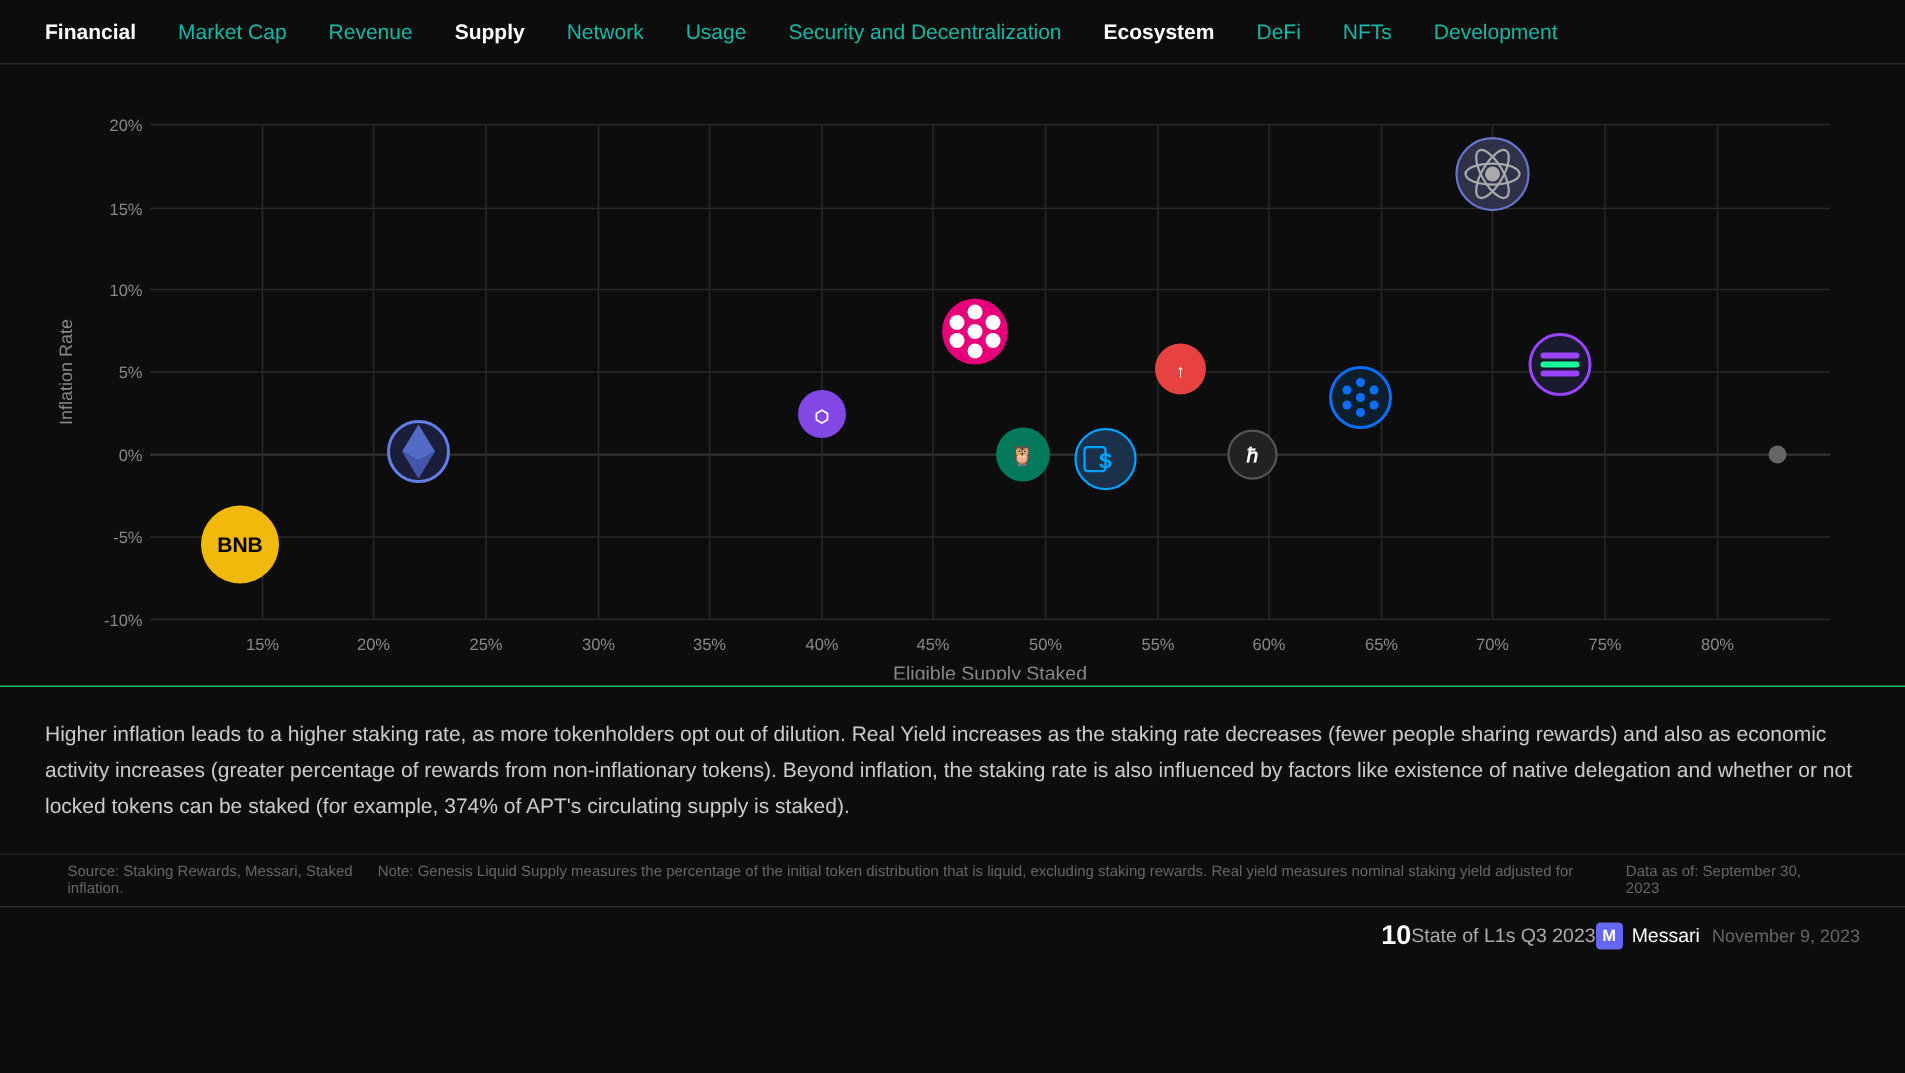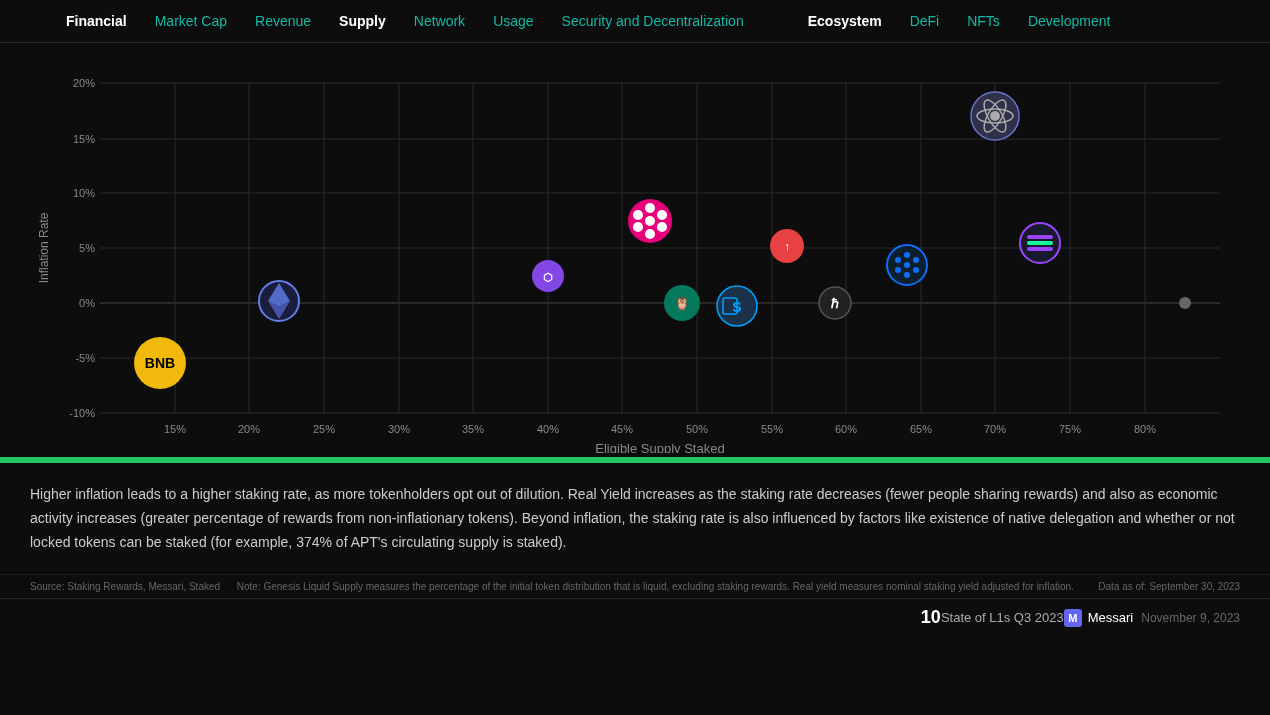--- a/index.html
+++ b/index.html
@@ -27,21 +27,20 @@
       cursor: pointer;
       white-space: nowrap;
     }
     nav span.active {
       color: #fff;
       font-weight: 700;
     }
     nav span.bold {
       color: #fff;
       font-weight: 700;
-      margin-left: 36px;
     }
 
     
     .main {
       padding: 20px 30px 0 30px;
     }
 
     h1 {
       font-size: 32px;
       font-weight: 700;
@@ -66,27 +65,27 @@
       width: 100%;
       height: 100%;
     }
 
     
     .description {
       padding: 20px 30px;
       font-size: 14px;
       color: #ccc;
       line-height: 1.7;
-      border-top: 6px solid #22c55e;
+      border-top: 1px solid #22c55e;
       margin-top: 4px;
     }
 
     
     .footer-notes {
-      padding: 6px 30px;
+      padding: 6px 45px;
       display: flex;
       justify-content: space-between;
       align-items: center;
       font-size: 10px;
       color: #666;
       border-top: 1px solid #1e1e1e;
     }
 
     .page-footer {
       display: flex;

